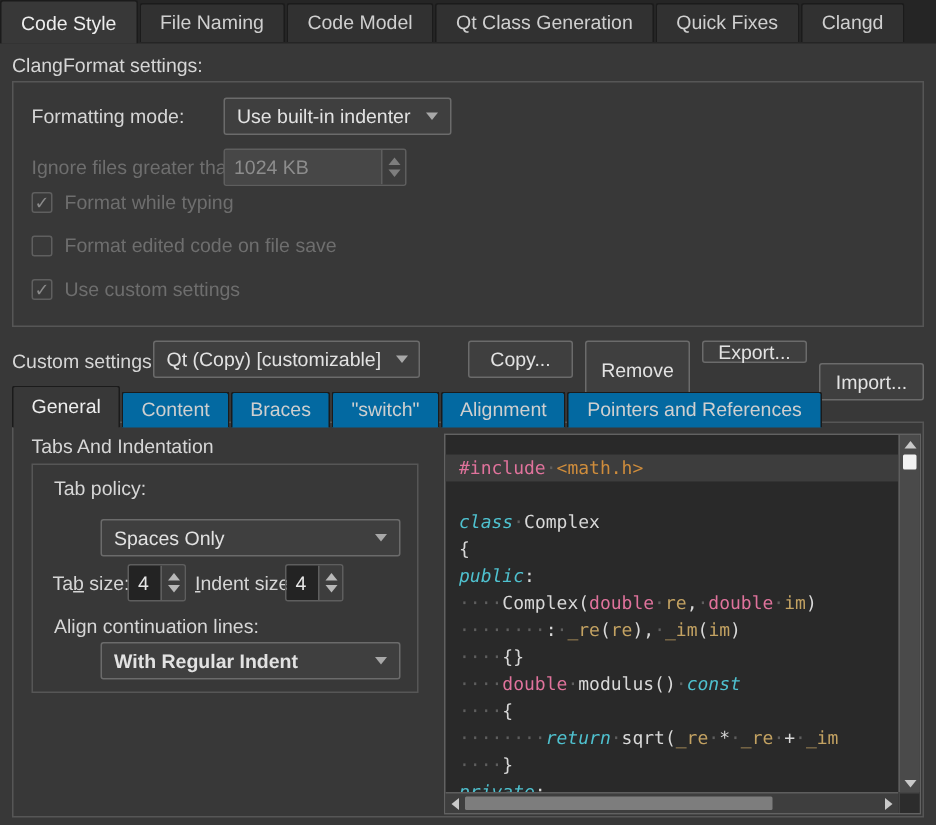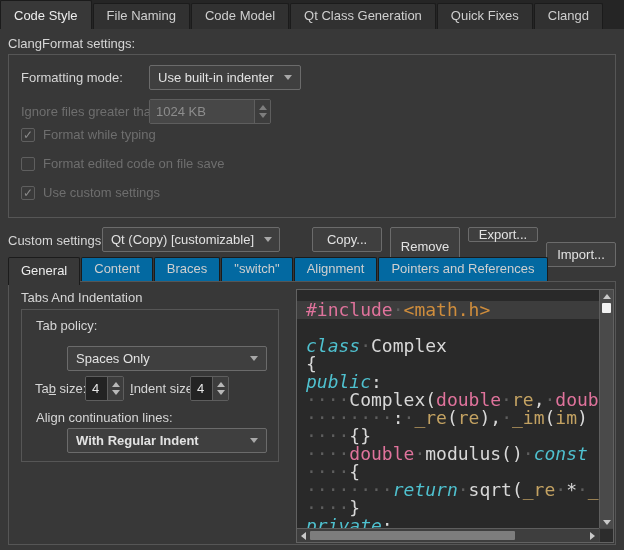--- a/index.html
+++ b/index.html
@@ -5,21 +5,21 @@
   * { margin:0; padding:0; box-sizing:border-box; }
   html,body { background:#2a2a2a; }
   #app {
     position:relative; width:624px; height:550px;
     background:#383838; overflow:hidden;
     font-family:"Liberation Sans", sans-serif; font-size:13px; color:#d6d6d6;
   }
   
   .tabbar {
     position:absolute; left:0; top:0; width:624px; height:29px;
-    background:#252525; display:flex; align-items:flex-end;
+    background:#252525; display:flex; align-items:center;
   }
   .tab {
     background:#313131; color:#cfcfcf; border:1px solid #1b1b1b; border-bottom:none;
     padding:4px 13px 6px; margin-right:1px; white-space:nowrap; cursor:default;
     border-top-left-radius:2px; border-top-right-radius:2px;
   }
   .tab.sel { background:#383838; color:#ededed; padding-top:7px; }
   
   .grouptitle { position:absolute; color:#d6d6d6; }
   .groupbox { position:absolute; border:1px solid #565656; }
@@ -50,36 +50,36 @@
   .spin.dis .tri-dn { border-top-color:#7e7e7e; }
   
   .cbrow { position:absolute; display:flex; align-items:center; gap:8px; }
   .cbox {
     width:14px; height:14px; border:1px solid #5f5f5f; border-radius:2px; background:#3a3a3a;
     display:flex; align-items:center; justify-content:center;
     color:#8a8a8a; font-size:12px; line-height:1;
   }
   .cbrow .cblabel { color:#6e6e6e; }
   
-  .subtabbar { position:absolute; left:8px; top:257px; display:flex; align-items:flex-start; z-index:2; }
+  .subtabbar { position:absolute; left:8px; top:257px; display:flex; align-items:flex-end; z-index:2; }
   .stab {
     background:#0369a1; color:#cfcfcf; border:1px solid #1b1b1b; border-bottom:none;
     padding:3px 12px 5px; margin-right:1px; white-space:nowrap;
     border-top-left-radius:2px; border-top-right-radius:2px;
   }
   .stab.sel { background:#383838; color:#ededed; padding-top:5px; padding-bottom:7px; }
   .frame { position:absolute; left:8px; top:281px; width:608px; height:264px; border:1px solid #565656; }
   
   .editor {
     position:absolute; left:287px; top:7px; width:318px; height:254px;
     border:1px solid #626262; background:#292929;
     display:grid; grid-template-columns:1fr 14px; grid-template-rows:1fr 14px;
   }
-  .codearea { overflow:hidden; padding-top:1px;
-    font-family:"DejaVu Sans Mono", monospace; font-size:18px; line-height:18px;margin-top:10px; }
+  .codearea { overflow:hidden; padding-top:13px;
+    font-family:"DejaVu Sans Mono", monospace; font-size:12px; line-height:18px; }
   .cline { white-space:pre; padding-left:9px; height:18px; color:#d8d8d8; }
   .cline.hl { background:#3d3d3d; }
   .t-pp   { color:#e0739c; }
   .t-type { color:#e0739c; }
   .t-str  { color:#cf8d3c; }
   .t-kw   { color:#4fc1cf; font-style:italic; }
   .t-txt  { color:#d8d8d8; }
   .t-var  { color:#c3a262; }
   .t-ws   { color:#5e5e5e; }
   

